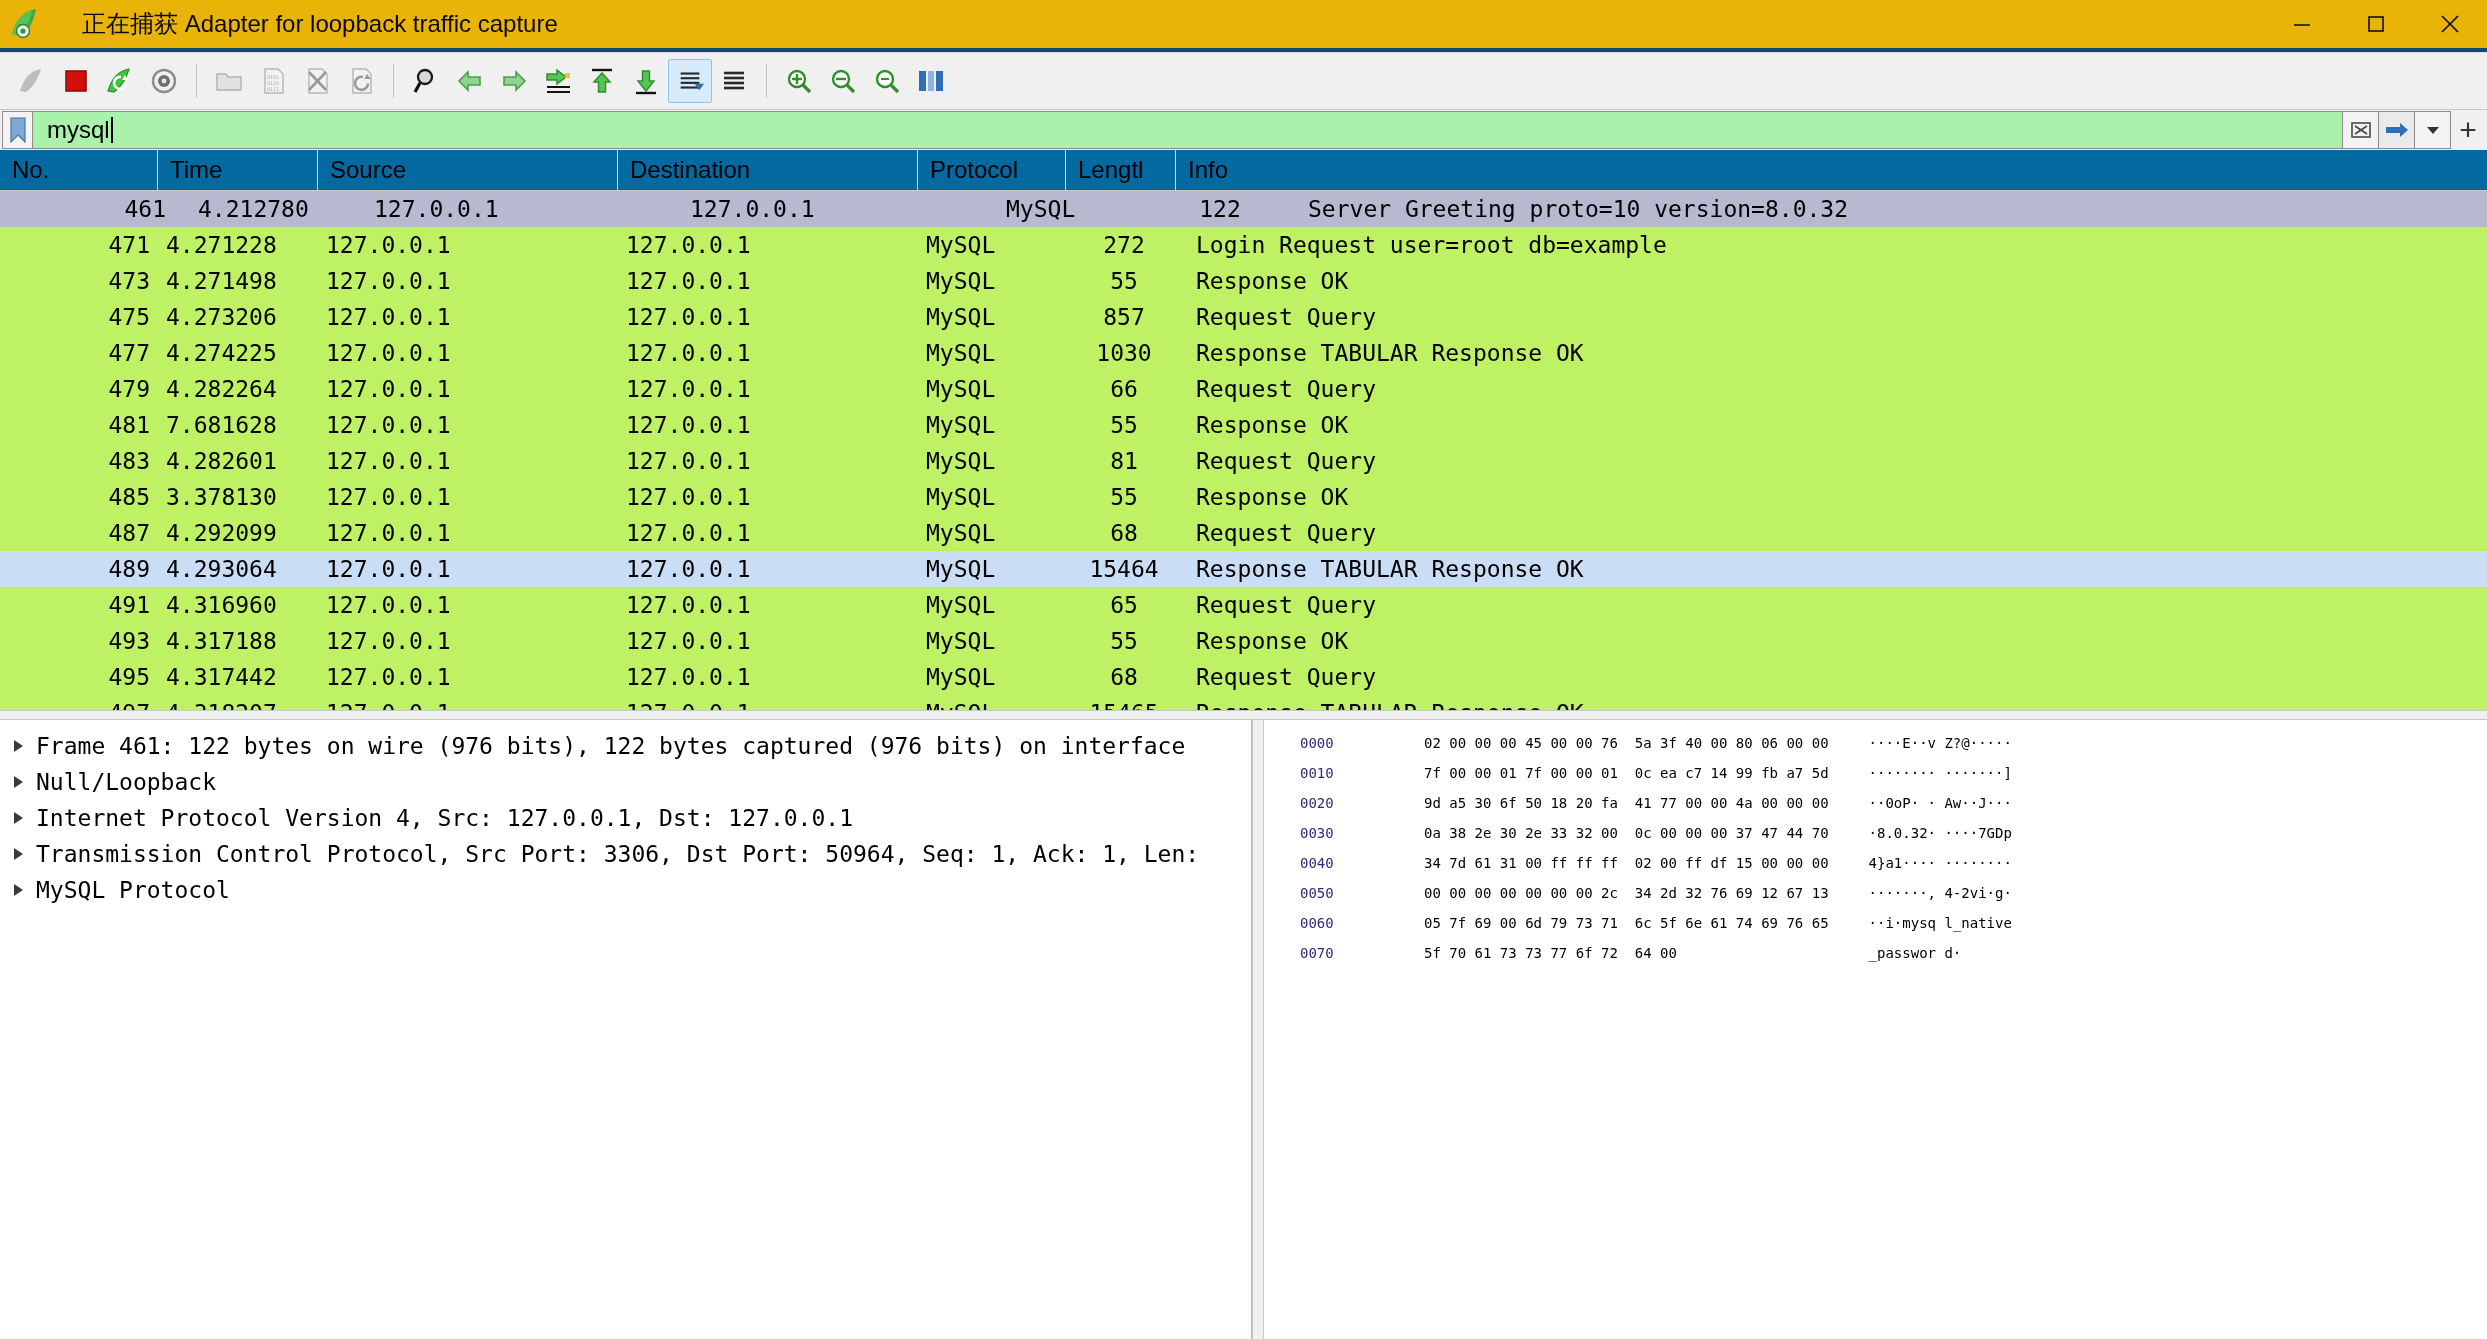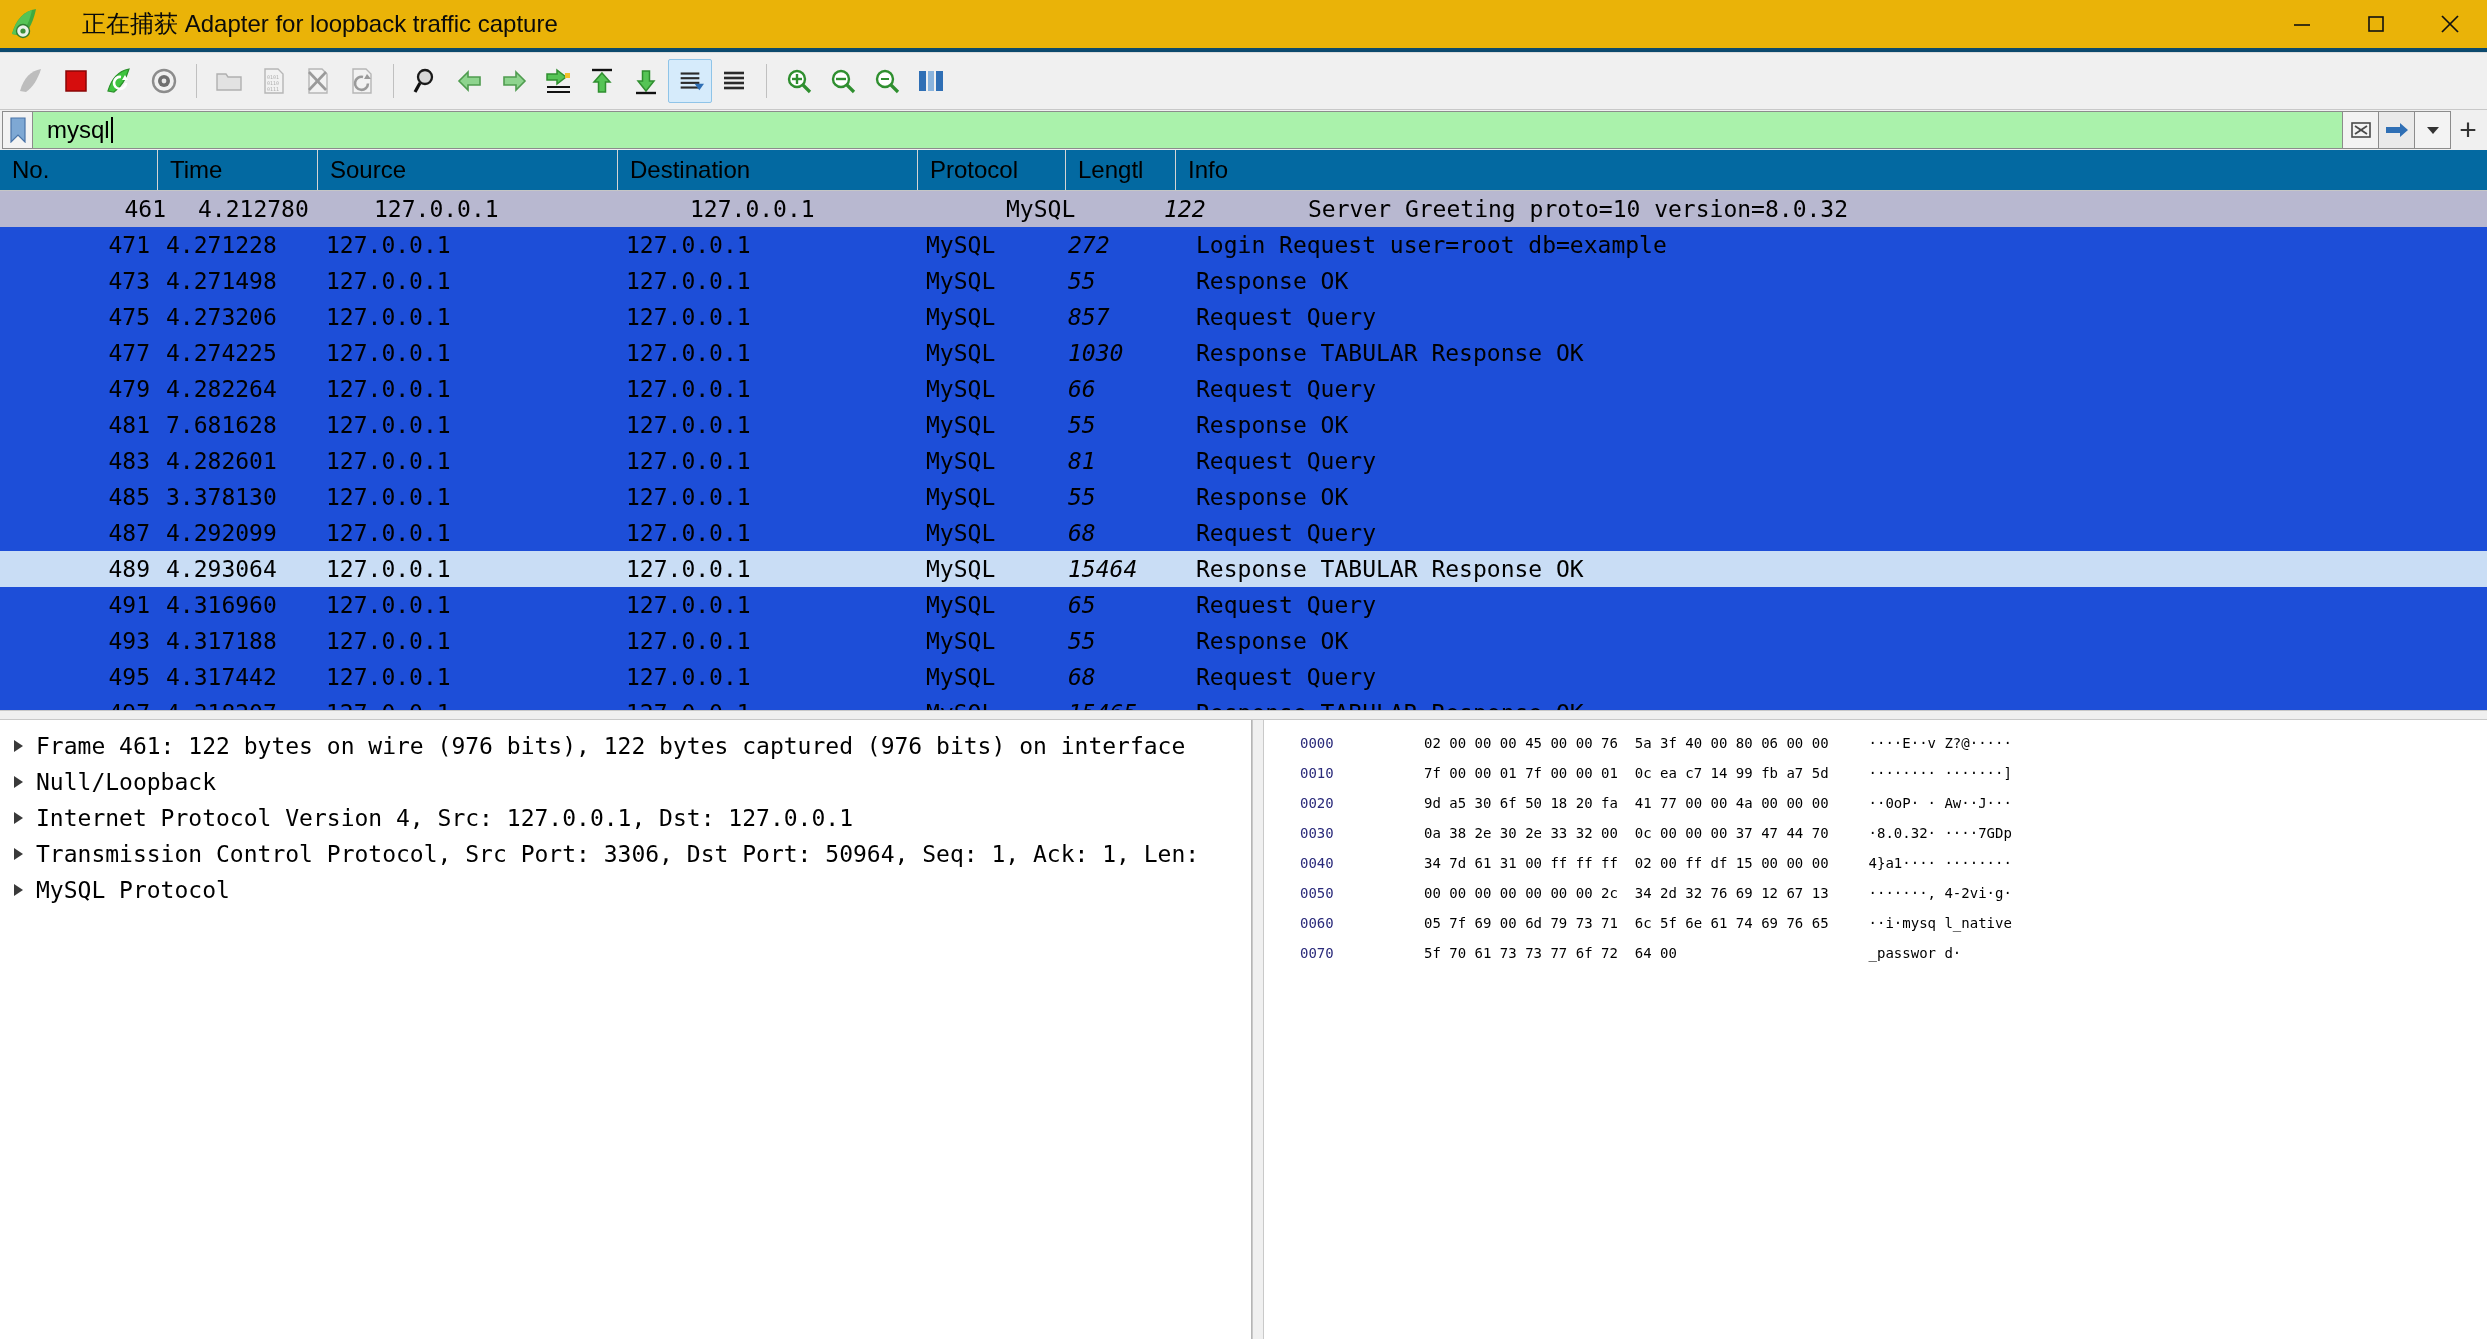--- a/index.html
+++ b/index.html
@@ -72,31 +72,31 @@
     height:40px;min-height:40px;display:flex;background:#0369a1;border-bottom:1px solid #c6c6c6;
     font-size:24px;color:#000;align-items:center;
   }
   .plist-head .hc{
     height:40px;display:flex;align-items:center;padding-left:12px;box-sizing:border-box;
     border-right:1px solid #d4d4d4;overflow:hidden;white-space:nowrap;
   }
   .plist-rows{flex:1;overflow:hidden;}
   .prow{
     height:36px;display:flex;align-items:center;font-family:"DejaVu Sans Mono","Liberation Mono",monospace;
-    font-size:23px;color:#000;background:#1d4ed8;white-space:nowrap;
+    font-size:23px;color:#000;background:#bef264;white-space:nowrap;
   }
   .prow.selected{background:#b8b8d0;gap:16px;}
   .prow.highlight{background:#c9ddf5;}
   .prow .c{box-sizing:border-box;overflow:hidden;white-space:nowrap;}
   .c-no{width:140px;text-align:right;padding-right:8px;}
   .c-time{width:160px;text-align:left;padding-left:8px;}
   .c-src{width:300px;padding-left:8px;}
   .c-dst{width:300px;padding-left:8px;}
   .c-proto{width:150px;padding-left:8px;}
-  .c-len{width:120px;text-align:left;padding-right:8px;font-style:italic;}
+  .c-len{width:120px;text-align:center;padding-right:8px;}
   .c-info{flex:1;padding-left:8px;}
   .sel-bar{width:18px;height:36px;flex:none;}
   .prow.selected .sel-bar{background:#b8b8d0;}
 
   
   .hsplit{height:8px;background:#f0f0f0;border-top:1px solid #c9c9c9;border-bottom:1px solid #c9c9c9;flex:none;}
 
   
   .lower{flex:1;display:flex;min-height:0;background:#ffffff;}
   .details{

